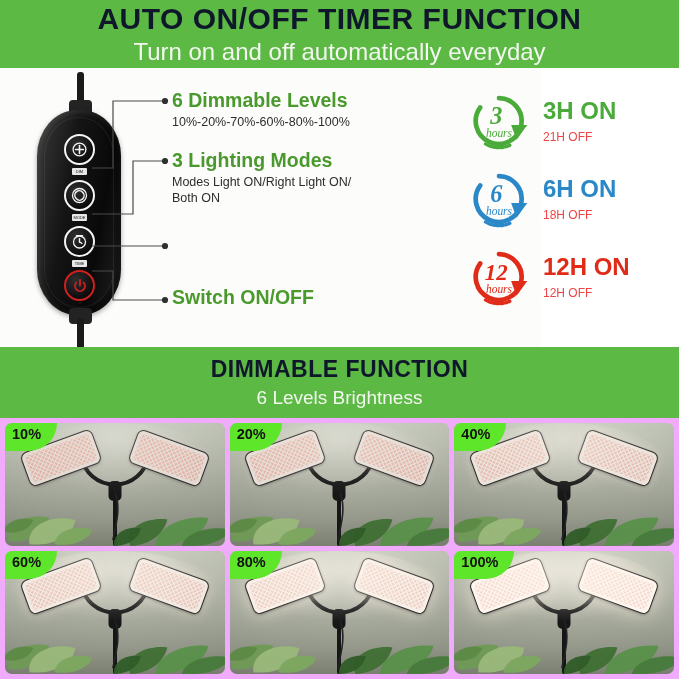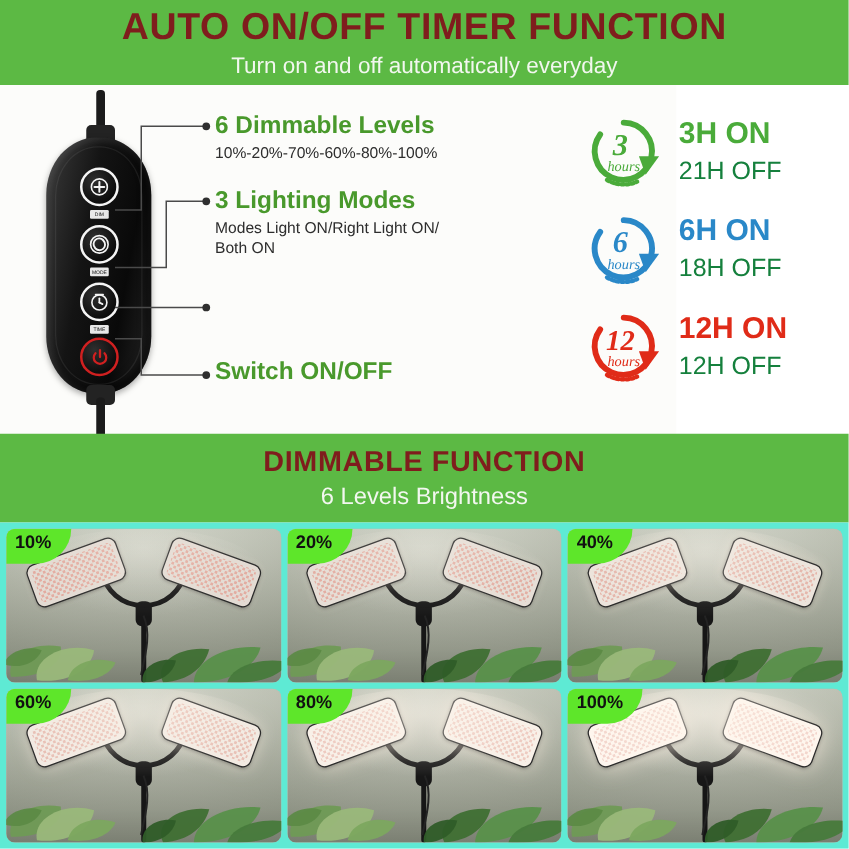--- a/index.html
+++ b/index.html
@@ -12,29 +12,29 @@
   .page{position:relative;width:679px;height:679px;}
 
   
   .band{
     position:absolute;left:0;width:679px;
     background:#5cb944;
     display:flex;flex-direction:column;align-items:center;justify-content:center;
     box-sizing:border-box;
   }
   .band-title{
-    color:#7f1d1d;font-weight:bold;letter-spacing:.5px;
+    color:#0f172a;font-weight:bold;letter-spacing:.5px;
     text-align:center;line-height:1;
   }
   .band-sub{
     color:#f2f7ef;text-align:center;line-height:1;
   }
   #header-band{top:0;height:68px;}
   #header-band .band-title{font-size:30px;margin-bottom:6px;}
-  #header-band .band-sub{font-size:18px;}
+  #header-band .band-sub{font-size:24px;}
 
   #dimmable-band{top:347px;height:71px;}
   #dimmable-band .band-title{font-size:23px;margin-bottom:7px;}
   #dimmable-band .band-sub{font-size:19px;text-align:right;}
 
   
   #feature-panel{
     position:absolute;left:0;top:68px;width:541px;height:279px;
     background:#fcfcfa;
   }
@@ -103,26 +103,26 @@
   #feature-3{left:172px;top:219px;}
 
   
   .timer-row{position:absolute;left:465px;display:flex;align-items:center;}
   #timer-0{top:22px;}
   #timer-1{top:100px;}
   #timer-2{top:178px;}
   .timer-icon{width:68px;height:62px;flex:0 0 68px;}
   .timer-text{margin-left:10px;}
   .timer-on{font-weight:bold;font-size:24px;line-height:1;white-space:nowrap;}
-  .timer-off{color:#15803d;font-size:20px;line-height:1;margin-top:8px;white-space:nowrap;}
+  .timer-off{color:#ef4444;font-size:12px;line-height:1;margin-top:8px;white-space:nowrap;}
 
   
   #grid{
     position:absolute;left:0;top:418px;width:679px;height:261px;
-    background:#5eead4;
+    background:#f0abfc;
     display:grid;
     grid-template-columns:repeat(3,1fr);
     grid-template-rows:repeat(2,1fr);
     gap:5px;padding:5px;box-sizing:border-box;
   }
   .cell{
     position:relative;overflow:hidden;border-radius:7px;
     background:#b9bcae;
   }
   

